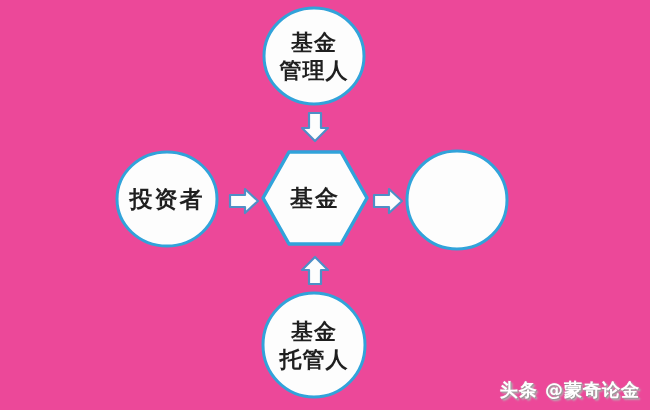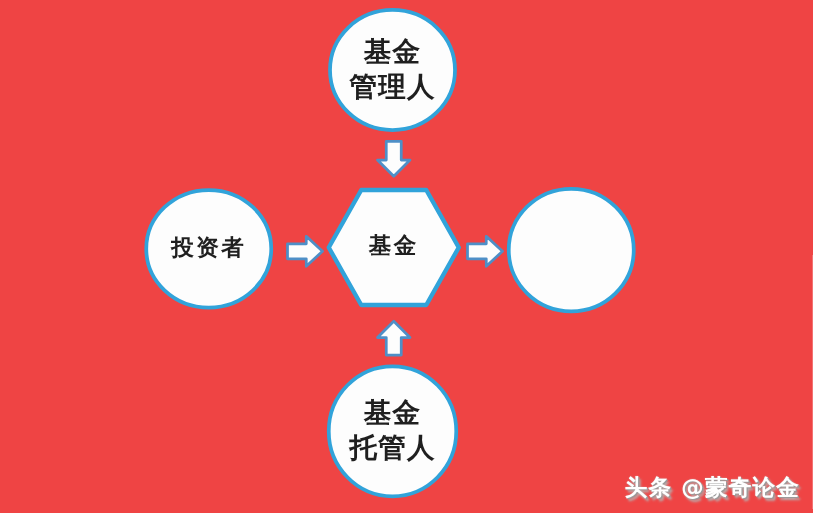--- a/index.html
+++ b/index.html
@@ -3,35 +3,35 @@
 <meta charset="utf-8">
 <style>
   html, body {
     margin: 0;
     padding: 0;
   }
   .canvas {
     position: relative;
     width: 650px;
     height: 410px;
-    background: #ef4444;
+    background: #ec4899;
     overflow: hidden;
     font-family: "DejaVu Serif", "Liberation Serif", serif;
   }
   .diagram-svg {
     position: absolute;
     left: 0;
     top: 0;
   }
   .node-label {
     position: absolute;
     transform: translate(-50%, -50%);
     color: #1f1f1f;
     font-weight: 700;
-    font-size: 18px;
+    font-size: 23px;
     line-height: 1.25;
     letter-spacing: 2px;
     text-align: center;
     white-space: pre-line;
   }
   .node-label.two-line {
     font-size: 22px;
     letter-spacing: 1px;
   }
   .watermark {

